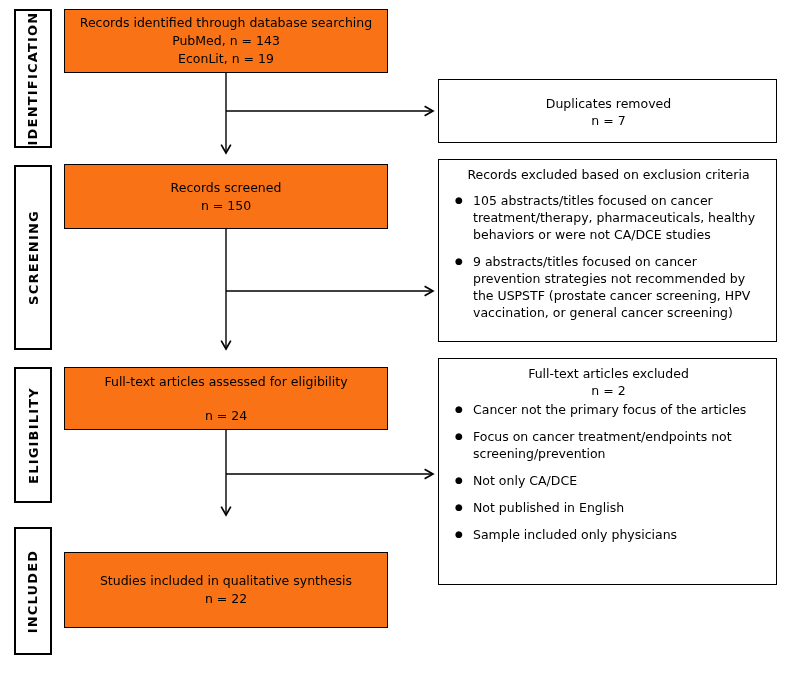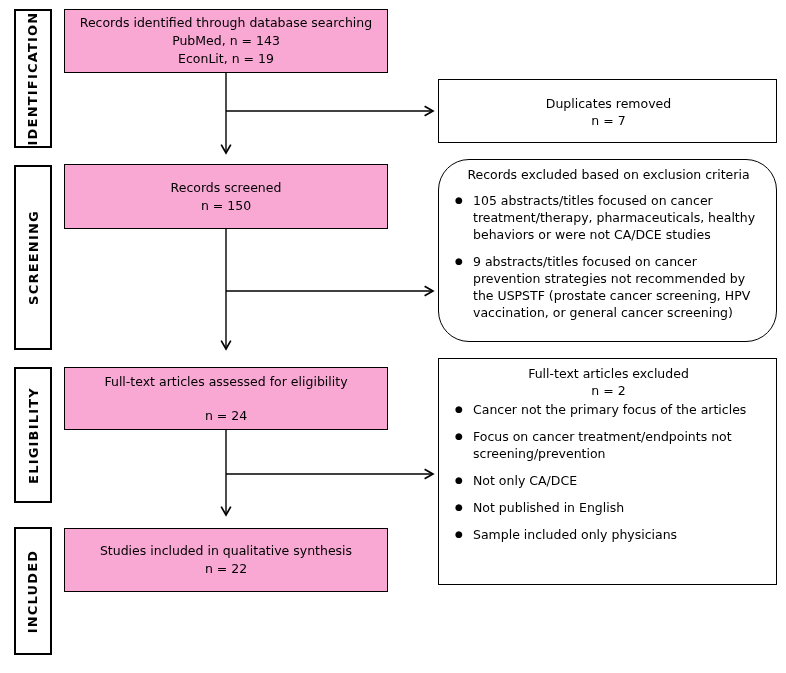--- a/index.html
+++ b/index.html
@@ -14,21 +14,21 @@
     background:#fff; display:flex; align-items:center; justify-content:center;
     box-sizing:border-box;
   }
   .stage span {
     transform:rotate(-90deg); white-space:nowrap; font-weight:bold;
     font-size:13px; letter-spacing:1.2px;
   }
   
   .fbox {
     position:absolute; left:64px; width:324px; border:1.5px solid #000;
-    background:#f9a8d4; box-sizing:border-box; display:flex; flex-direction:column;
+    background:#f97316; box-sizing:border-box; display:flex; flex-direction:column;
     align-items:center; justify-content:center; text-align:center;
     font-size:12.5px; line-height:18px; overflow:hidden;
   }
   
   .sbox {
     position:absolute; left:438px; width:339px; border:1.5px solid #000;
     background:#fff; box-sizing:border-box; font-size:12.5px; line-height:17px;
     padding:6px 8px 4px 10px; overflow:hidden;
   }
   .sbox.center { display:flex; flex-direction:column; align-items:center; justify-content:center; text-align:center; }
@@ -84,31 +84,31 @@
   <div class="fbox" style="top:164px;height:65px;">
     <div>Records screened</div>
     <div>n = 150</div>
   </div>
 
   <div class="fbox" style="top:367px;height:63px;gap:16px;">
     <div>Full-text articles assessed for eligibility</div>
     <div>n = 24</div>
   </div>
 
-  <div class="fbox" style="top:528px;height:64px;">
+  <div class="fbox" style="top:552px;height:76px;">
     <div>Studies included in qualitative synthesis</div>
     <div>n = 22</div>
   </div>
 
   <div class="sbox center" style="top:79px;height:64px;">
     <div>Duplicates removed</div>
     <div>n = 7</div>
   </div>
 
-  <div class="sbox" style="top:159px;height:183px;border-radius:31px;">
+  <div class="sbox" style="top:159px;height:183px;">
     <div class="hdr">Records excluded based on exclusion criteria</div>
     <ul class="bullets">
       <li>
         <span class="dot">●</span>
         <span class="btxt">105 abstracts/titles focused on cancer treatment/therapy, pharmaceuticals, healthy behaviors or were not CA/DCE studies</span>
       </li>
       <li>
         <span class="dot">●</span>
         <span class="btxt">9 abstracts/titles focused on cancer prevention strategies not recommended by the USPSTF (prostate cancer screening, HPV vaccination, or general cancer screening)</span>
       </li>

